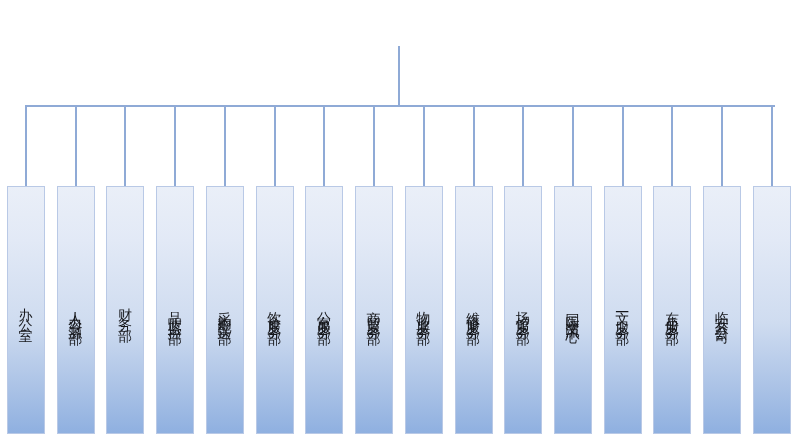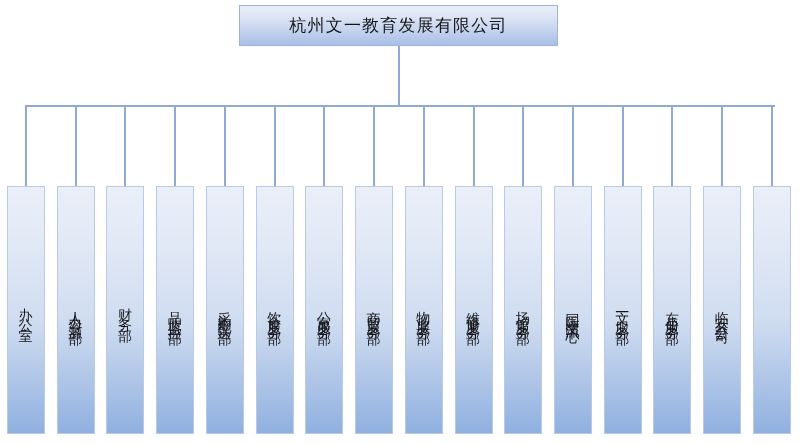--- a/index.html
+++ b/index.html
@@ -97,23 +97,20 @@
   }
   .dept-label.len-3 { letter-spacing: 10px; }
   .dept-label.len-5 { letter-spacing: 5px; }
   .dept-label.len-6 { letter-spacing: 3px; }
 </style>
 </head>
 <body>
 
 <div id="org-chart">
 
-  <div class="root-box">
-    <span class="root-label">杭州文一教育发展有限公司</span>
-  </div>
 
   <div class="conn stem-root"></div>
   <div class="conn bus"></div>
   <div id="drops">
       <div class="conn drop" style="left: 25px;"></div>
       <div class="conn drop" style="left: 74.73px;"></div>
       <div class="conn drop" style="left: 124.46px;"></div>
       <div class="conn drop" style="left: 174.19px;"></div>
       <div class="conn drop" style="left: 223.92px;"></div>
       <div class="conn drop" style="left: 273.65px;"></div>

